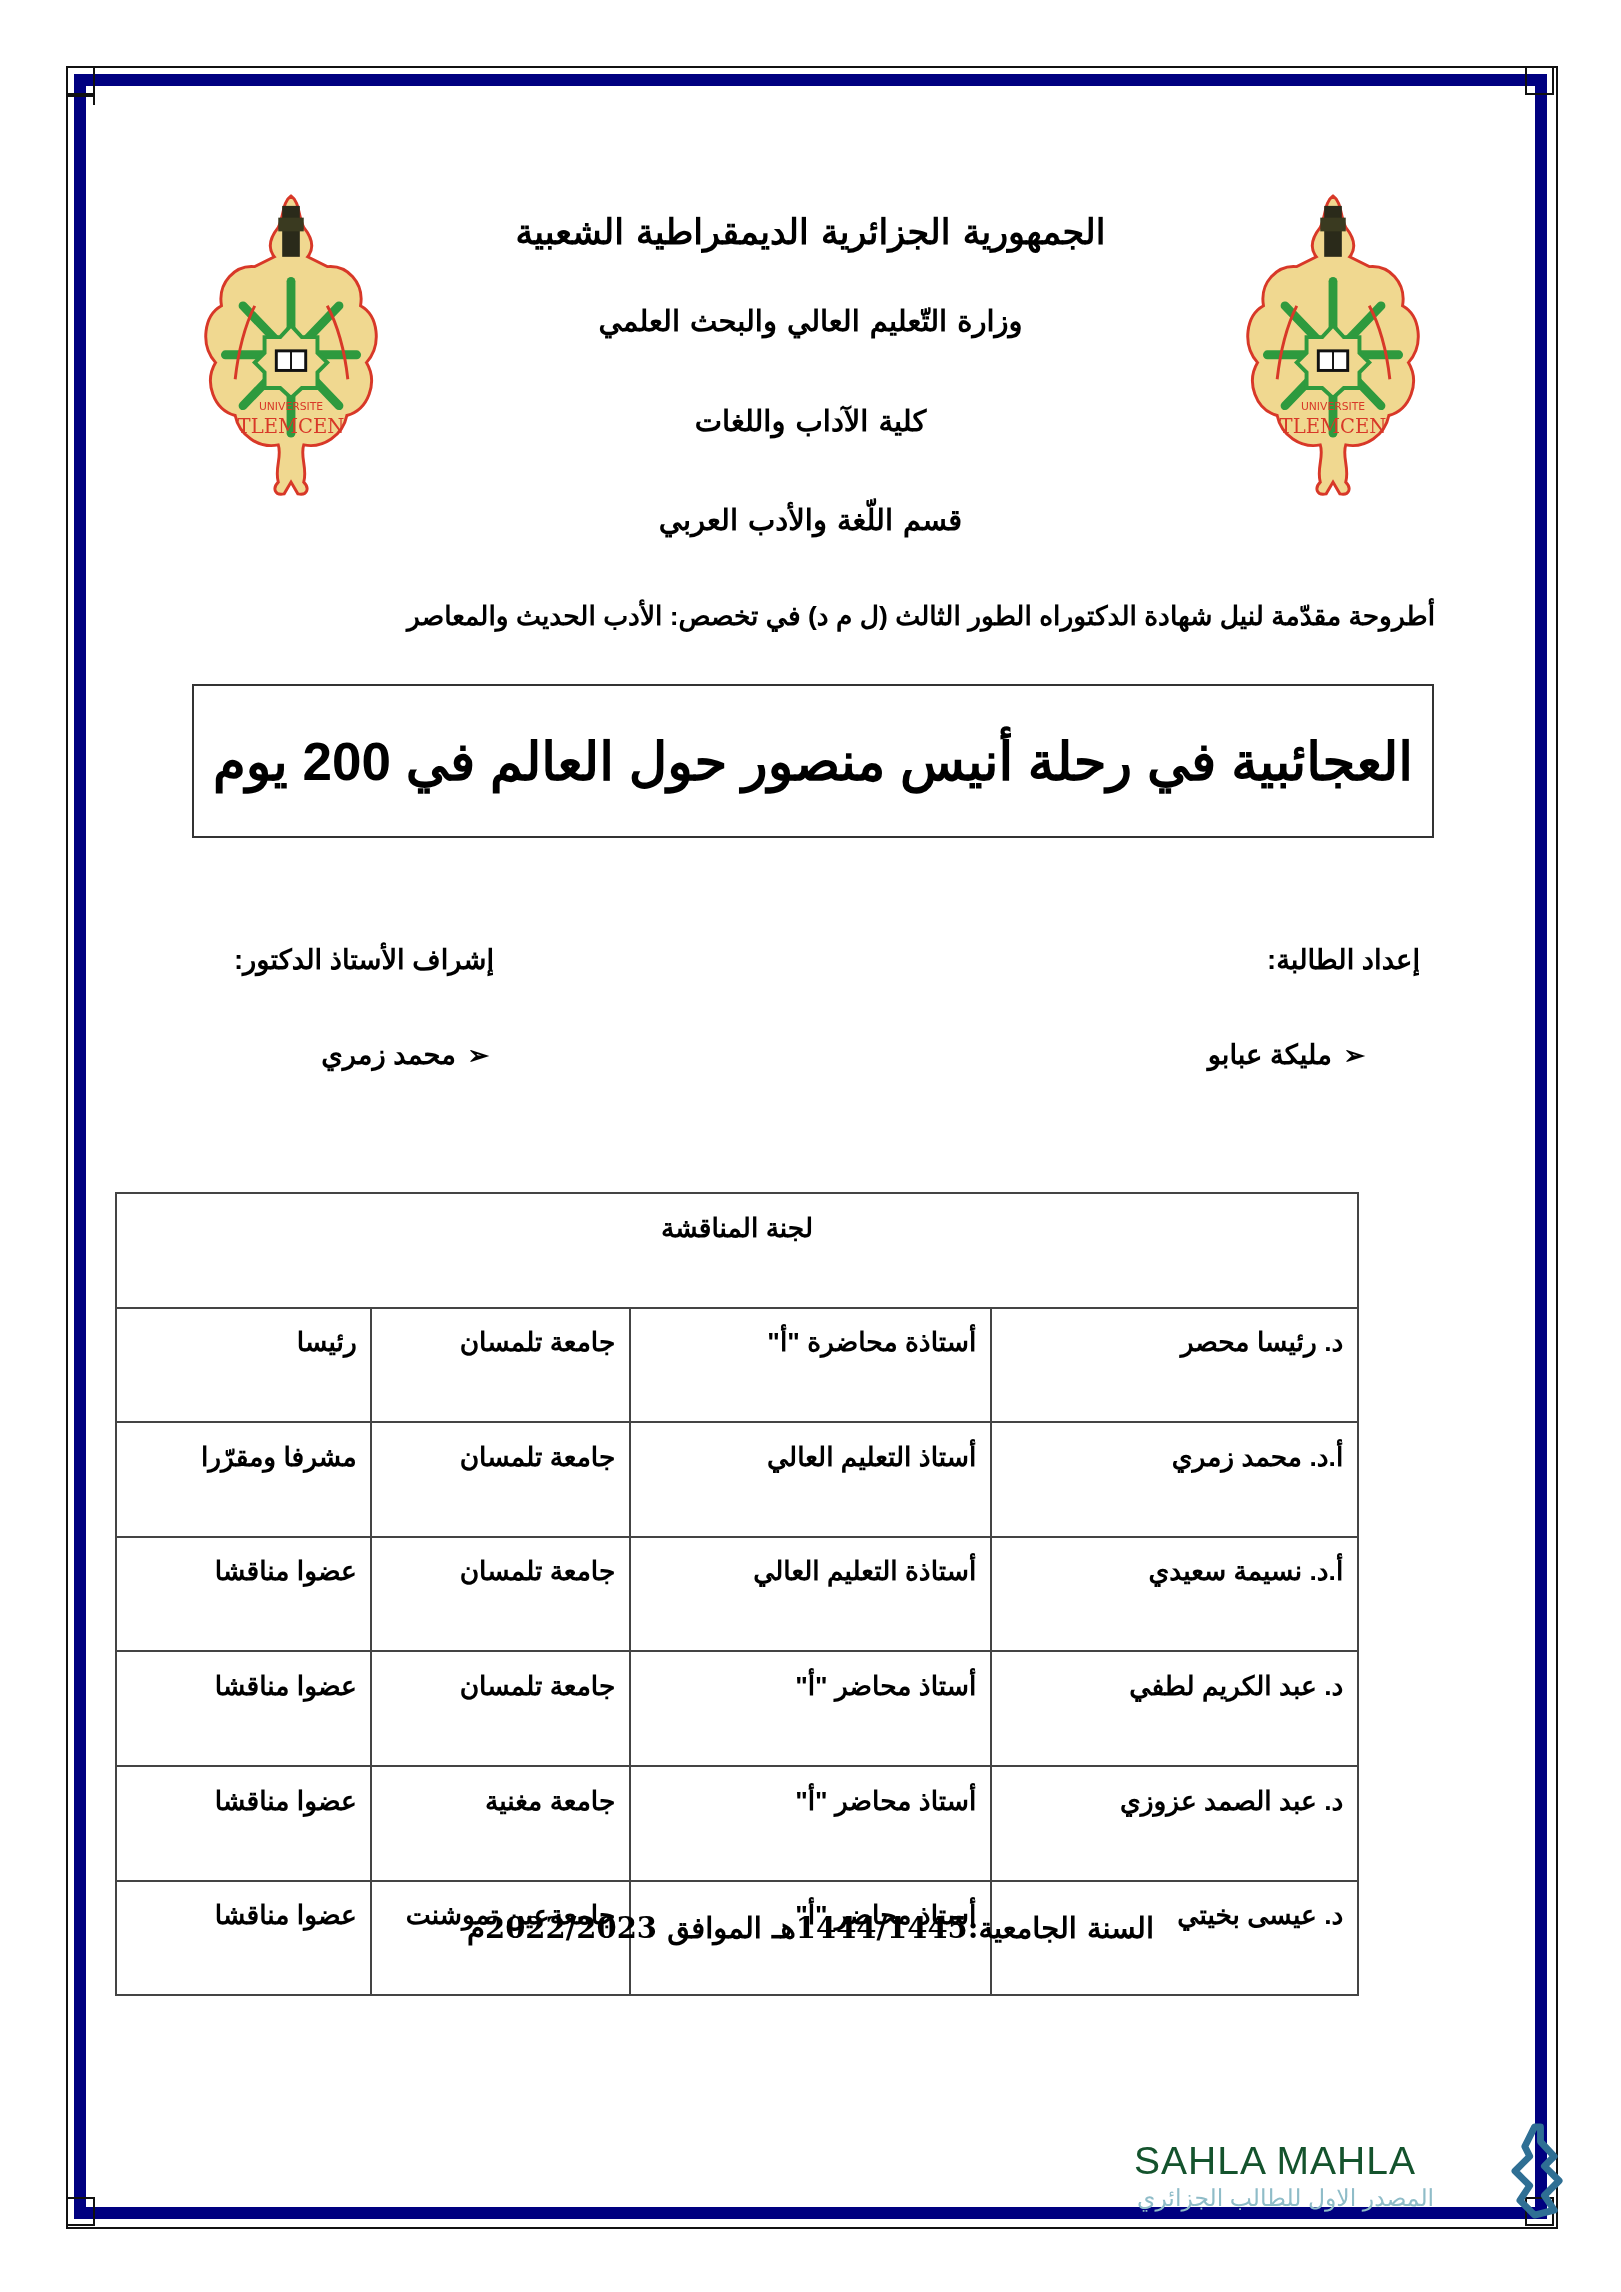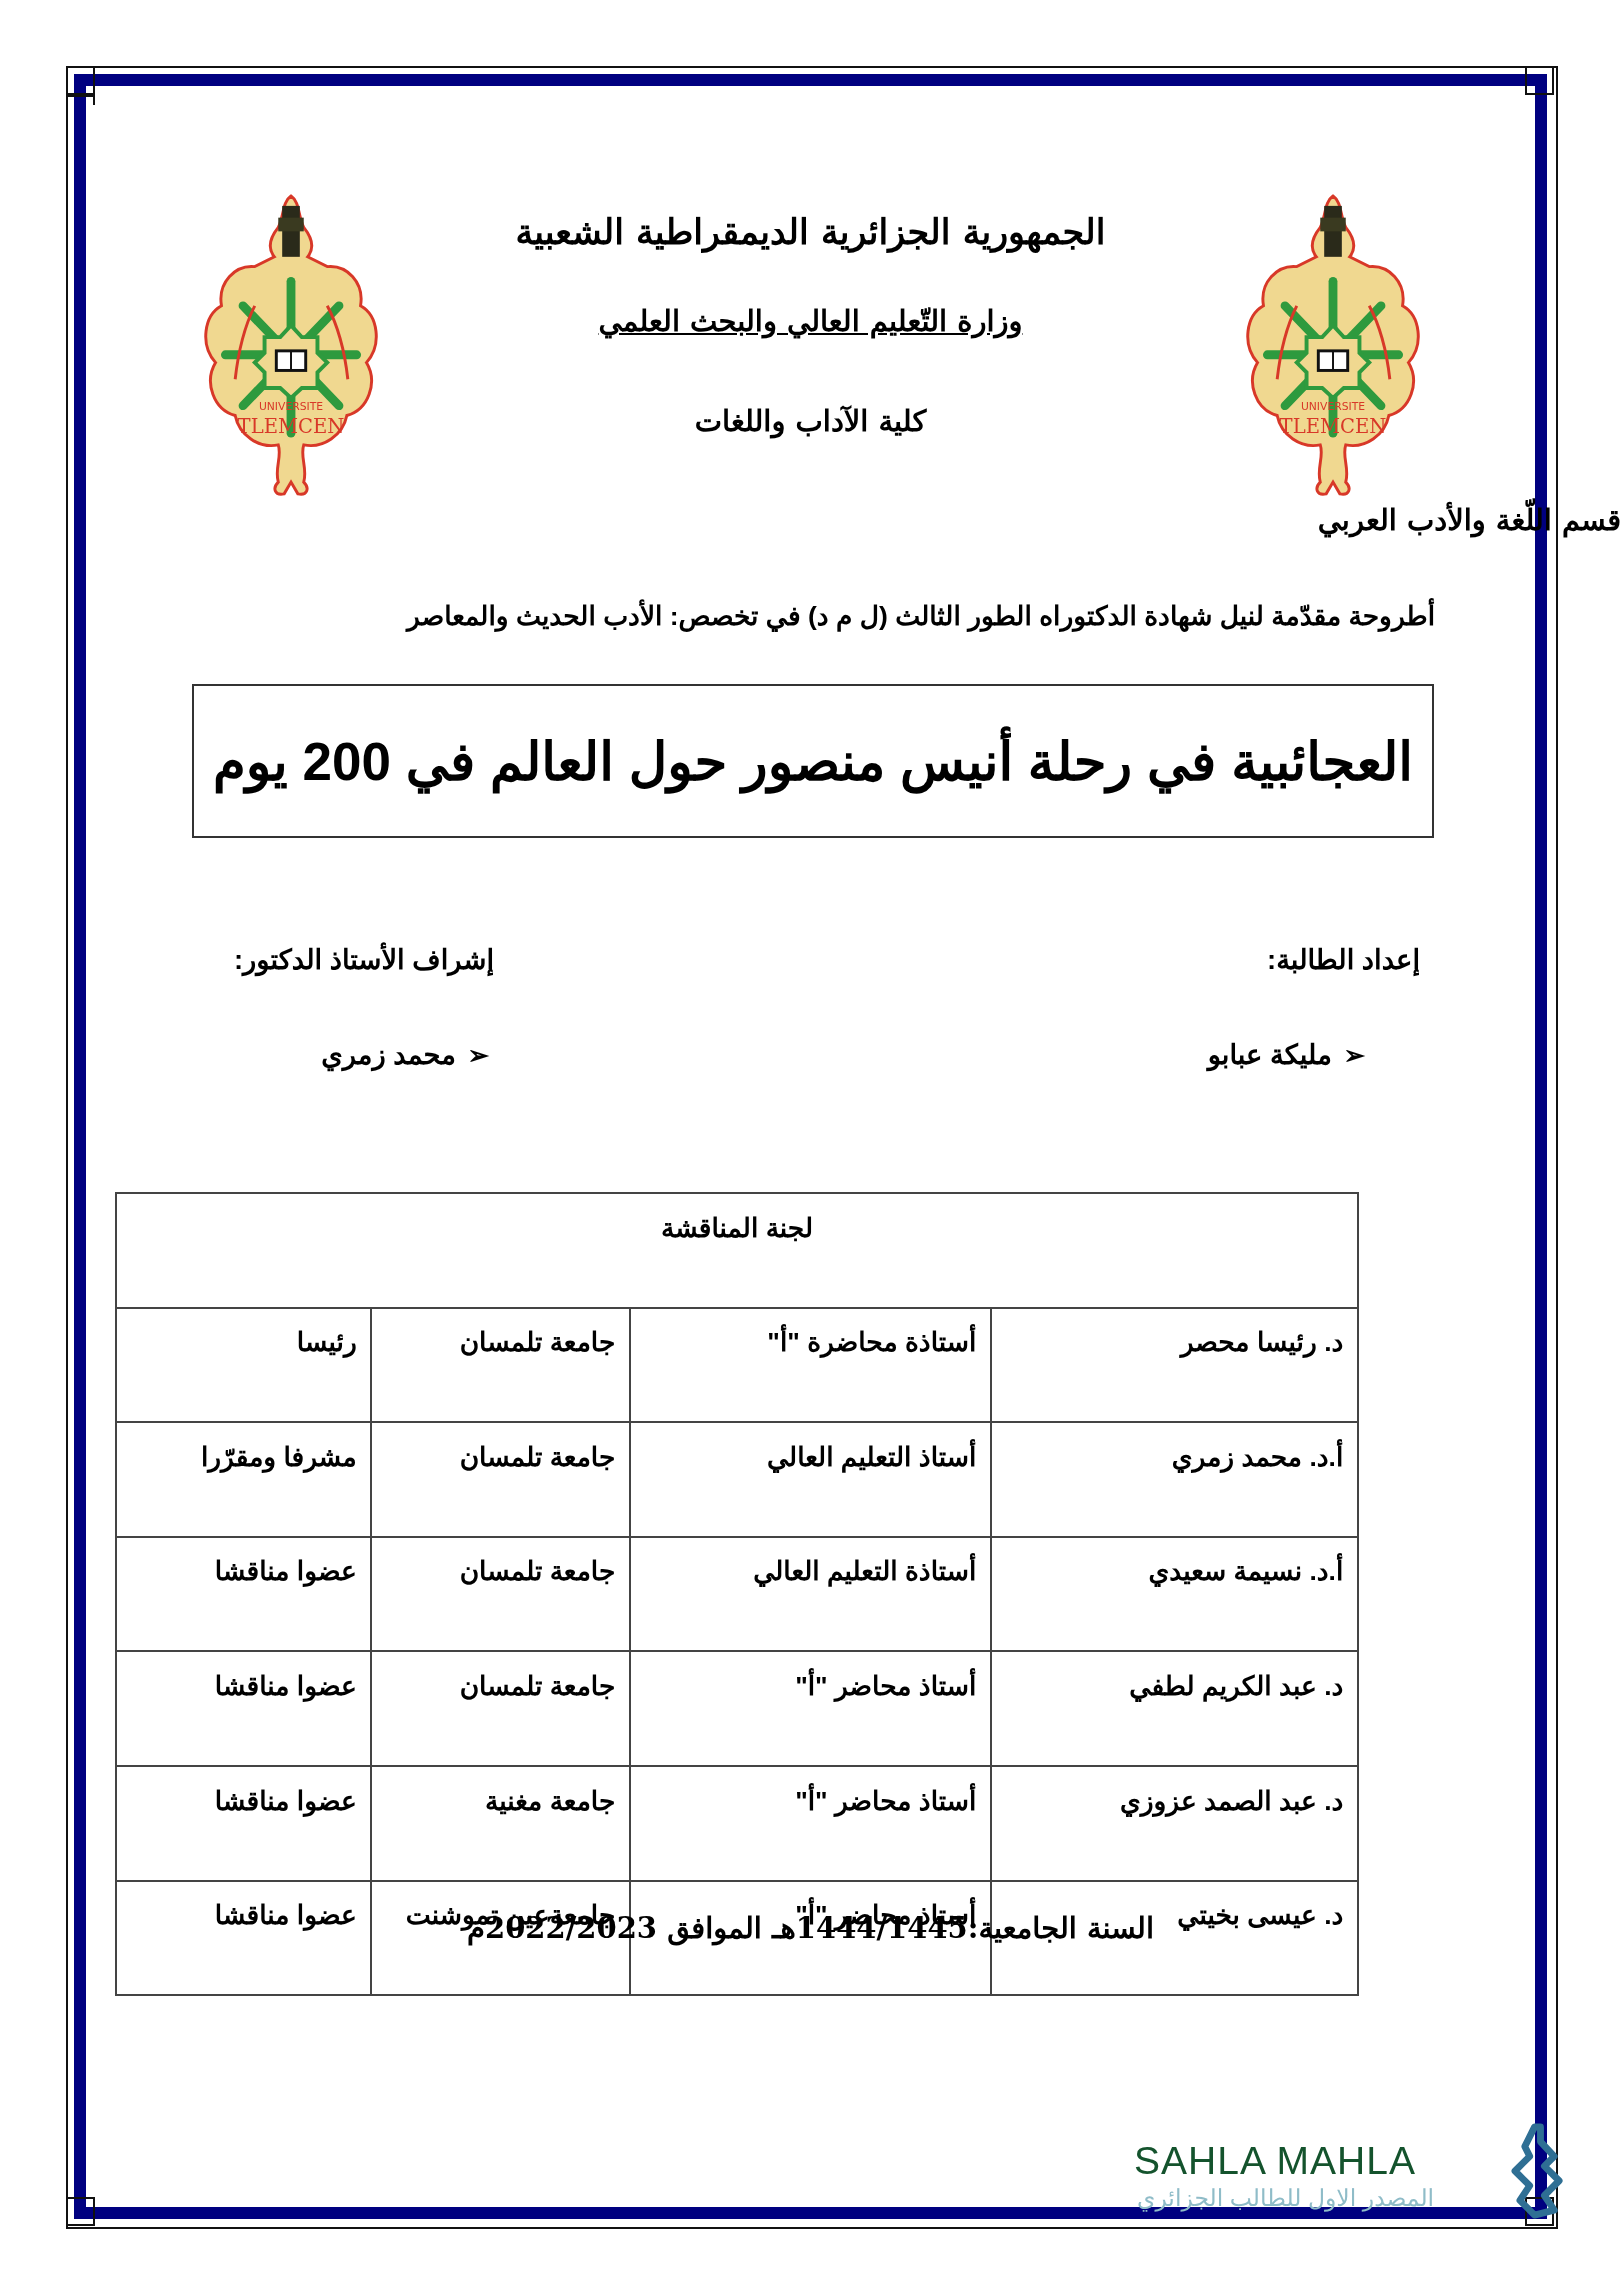--- a/index.html
+++ b/index.html
@@ -6,23 +6,23 @@
   body { width:1621px; height:2293px; position:relative; overflow:hidden;
          font-family:"DejaVu Serif", "Liberation Serif", serif; color:#000; }
   .abs { position:absolute; }
   
   .frame-line { position:absolute; border:2.9px solid #111; box-sizing:border-box; }
   .frame-navy { position:absolute; border:12.7px solid #000080; box-sizing:border-box; }
   .knot { position:absolute; width:29px; height:29px; border:2.9px solid #111; box-sizing:border-box; background:transparent; }
   .rtl { direction:rtl; unicode-bidi:embed; }
   .hline { position:absolute; left:0; width:1621px; text-align:center; font-weight:bold; }
   .h1 { top:211px; font-size:35px; }
-  .h2 { top:304px; font-size:29px;text-decoration:underline; }
+  .h2 { top:304px; font-size:29px; }
   .h3 { top:404px; font-size:29px; }
-  .h4 { top:503px; font-size:29px;text-align:right; }
+  .h4 { top:503px; font-size:29px; }
   .thesis-line { position:absolute; top:600px; right:186px; font-size:26.5px; font-weight:bold;
                  font-family:"Liberation Sans", sans-serif; white-space:nowrap; }
   .title-box { position:absolute; left:192px; top:684px; width:1242px; height:154px;
                border:2px solid #333; box-sizing:border-box; display:flex; align-items:center; justify-content:center; }
   .title-text { font-size:53px; font-weight:bold; font-family:"Liberation Sans", sans-serif; }
   .lbl { position:absolute; font-size:27.4px; font-weight:bold; font-family:"Liberation Sans", sans-serif; white-space:nowrap; }
   .arrow { display:inline-block; margin-left:11.8px; font-size:25.5px; }
   table.committee { position:absolute; left:115px; top:1192px; width:1244px; border-collapse:collapse;
                     font-family:"Liberation Sans", sans-serif; font-weight:bold; font-size:26.5px; }
   table.committee td { border:2px solid #444; height:95px; vertical-align:top; padding:17.6px 13.7px 0 13.7px; text-align:right; }

